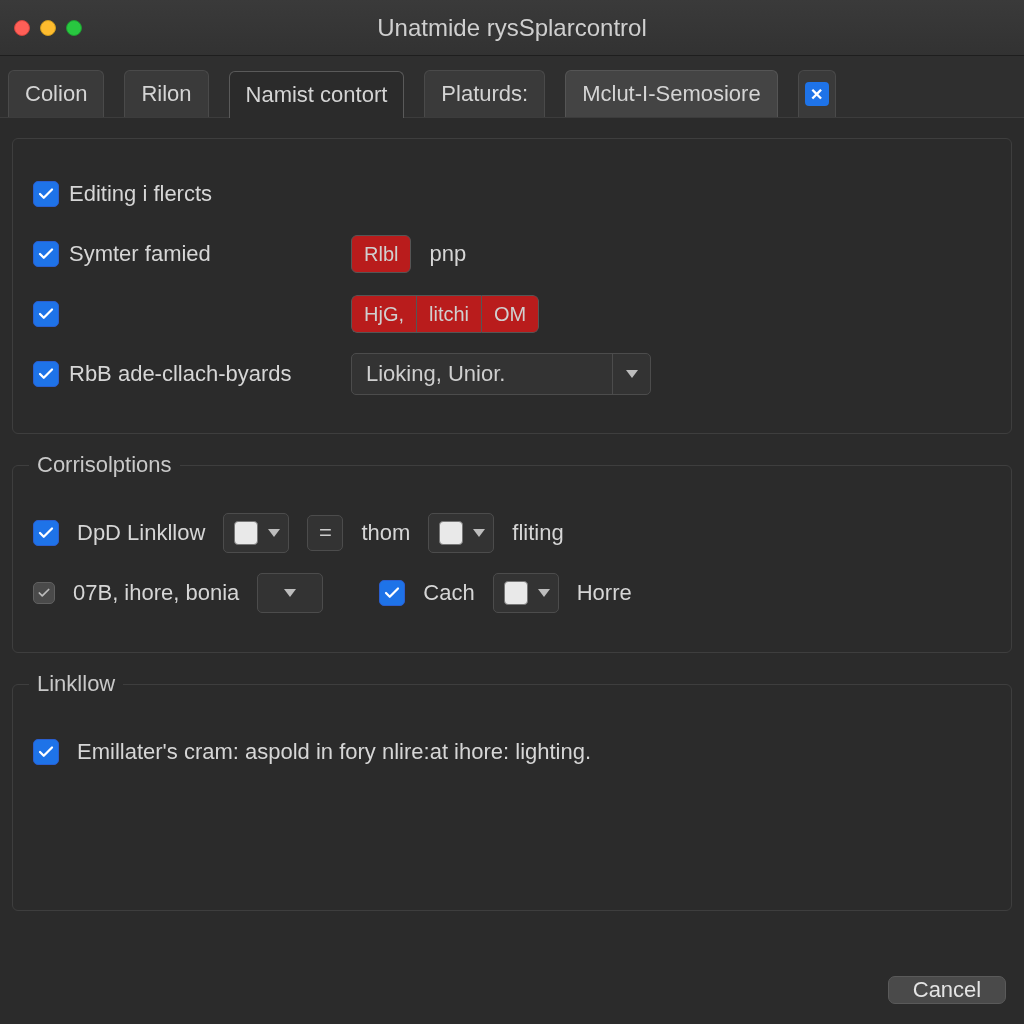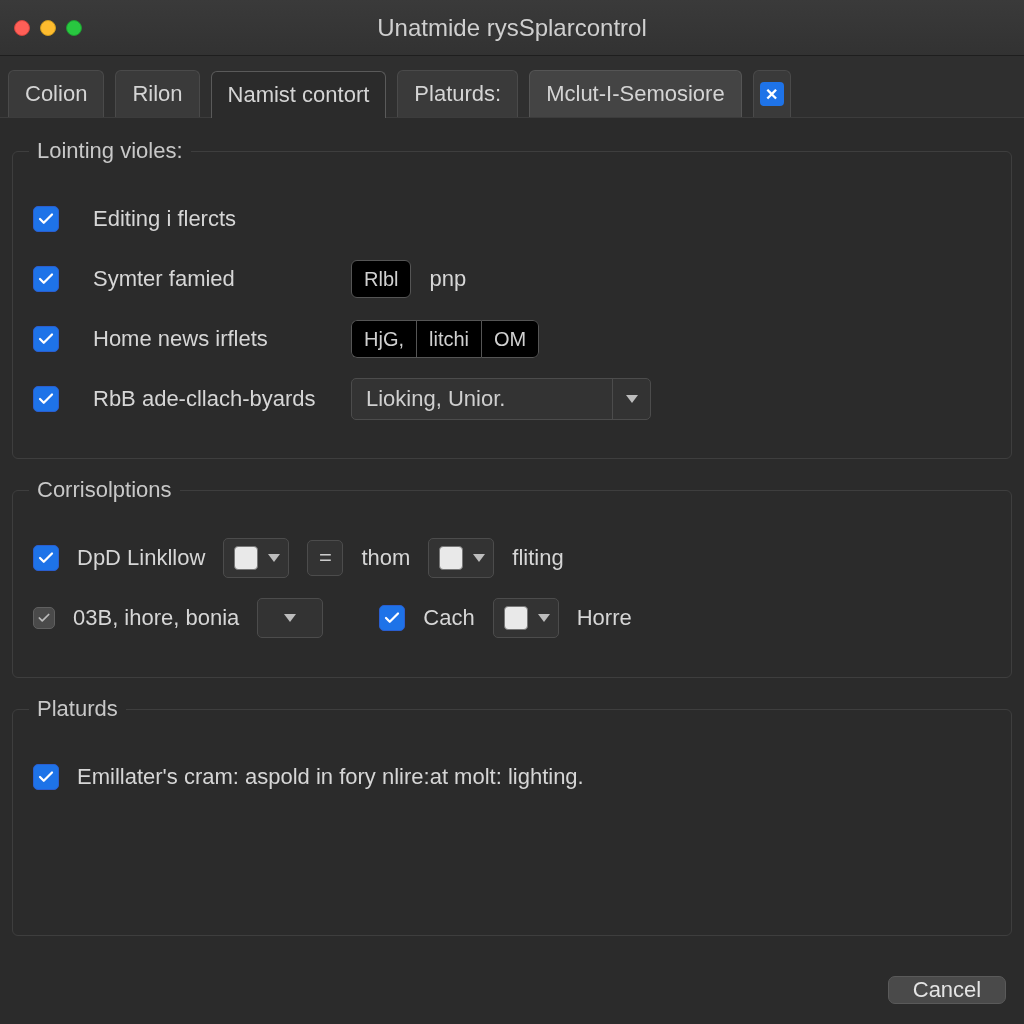--- a/index.html
+++ b/index.html
@@ -36,21 +36,21 @@
     color: #cfcfcf;
     font-size: 24px;
     font-weight: 500;
   }
 
   
   .tabs {
     display: flex;
     align-items: stretch;
     padding: 14px 8px 0 8px;
-    gap: 11px;
+    gap: 20px;
     border-bottom: 1px solid #3c3c3c;
     background: #2f2f2f;
   }
   .tab {
     padding: 10px 16px;
     border: 1px solid #4a4a4a;
     border-bottom: none;
     border-radius: 6px 6px 0 0;
     background: #3a3a3a;
     color: #d4d4d4;
@@ -169,21 +169,21 @@
     margin: 0 4px;
   }
 
   
   .chip {
     display: inline-flex;
     align-items: center;
     justify-content: center;
     padding: 4px 12px;
     border-radius: 6px;
-    background: #000000;
+    background: #b91c1c;
     border: 1px solid #555;
     color: #d0d0d0;
     font-size: 20px;
     height: 38px;
   }
   .chipset {
     display: inline-flex;
     gap: 0;
     border-radius: 6px;
     overflow: hidden;
@@ -234,21 +234,21 @@
     background: #4a4a4a;
     border-color: #5a5a5a;
     color: #e4e4e4;
   }
   .btn.primary {
     background: #1e73e8;
     border-color: #1a63c9;
     color: #fff;
     font-weight: 500;
   }
-  .col-left { width: 300px; display:flex; align-items:center; gap:34px; }
+  .col-left { width: 300px; display:flex; align-items:center; gap:10px; }
 </style>
 </head>
 <body>
 
 <div class="titlebar">
   <div class="traffic-lights">
     <div class="tl red"></div>
     <div class="tl yellow"></div>
     <div class="tl green"></div>
   </div>
@@ -272,21 +272,20 @@
       <span>Mclut-I-Semosiore</span>
     </div>
   <div class="tab" style="padding:6px;">
     <span class="tab-icon-blue">✕</span>
   </div>
 </div>
 
 <div class="content">
 
   <fieldset class="group">
-    <legend>Lointing violes:</legend>
 
     <div class="row">
       <div class="col-left">
         <span class="chk">
           <svg viewBox="0 0 24 24">
               <path d="M4 12l5 5 11-11" stroke="#fff" stroke-width="3" fill="none" stroke-linecap="round" stroke-linejoin="round"></path>
             </svg>
         </span>
         <span class="lbl">Editing i flercts</span>
       </div>
@@ -305,21 +304,20 @@
       <span class="lbl">pnp</span>
     </div>
 
     <div class="row">
       <div class="col-left">
         <span class="chk">
           <svg viewBox="0 0 24 24">
               <path d="M4 12l5 5 11-11" stroke="#fff" stroke-width="3" fill="none" stroke-linecap="round" stroke-linejoin="round"></path>
             </svg>
         </span>
-        <span class="lbl">Home news irflets</span>
       </div>
       <span class="chipset">
         <span class="chip">HjG,</span>
         <span class="chip">litchi</span>
         <span class="chip">OM</span>
       </span>
     </div>
 
     <div class="row">
       <div class="col-left">
@@ -370,21 +368,21 @@
 
       <span class="lbl">fliting</span>
     </div>
 
     <div class="row row2">
       <span class="chk small off">
         <svg viewBox="0 0 24 24">
             <path d="M4 12l5 5 11-11" stroke="#bbb" stroke-width="3" fill="none" stroke-linecap="round" stroke-linejoin="round"></path>
           </svg>
       </span>
-      <span class="lbl">03B, ihore, bonia</span>
+      <span class="lbl">07B, ihore, bonia</span>
 
       <span class="combo small">
         <span class="combo-btn" style="border:none;width:100%;">
             <span class="caret"></span>
           </span>
       </span>
 
       <span style="width:20px;"></span>
 
       <span class="chk">
@@ -399,29 +397,29 @@
         <span class="combo-btn" style="border:none;width:24px;">
             <span class="caret"></span>
           </span>
       </span>
 
       <span class="lbl">Horre</span>
     </div>
   </fieldset>
 
   <fieldset class="group" style="min-height:240px;">
-    <legend>Platurds</legend>
+    <legend>Linkllow</legend>
 
     <div class="row">
       <span class="chk">
         <svg viewBox="0 0 24 24">
             <path d="M4 12l5 5 11-11" stroke="#fff" stroke-width="3" fill="none" stroke-linecap="round" stroke-linejoin="round"></path>
           </svg>
       </span>
-      <span class="lbl">Emillater's cram: aspold in fory nlire:at molt: lighting.</span>
+      <span class="lbl">Emillater's cram: aspold in fory nlire:at ihore: lighting.</span>
     </div>
   </fieldset>
 
 </div>
 
 <div class="footer">
   <div class="btn secondary">
     <span>Cancel</span>
   </div>
 </div>

